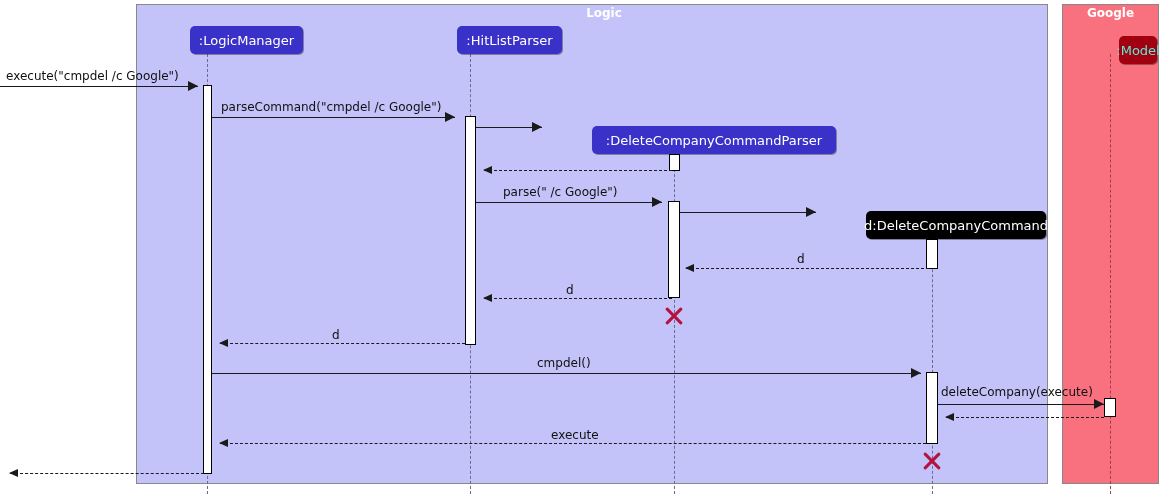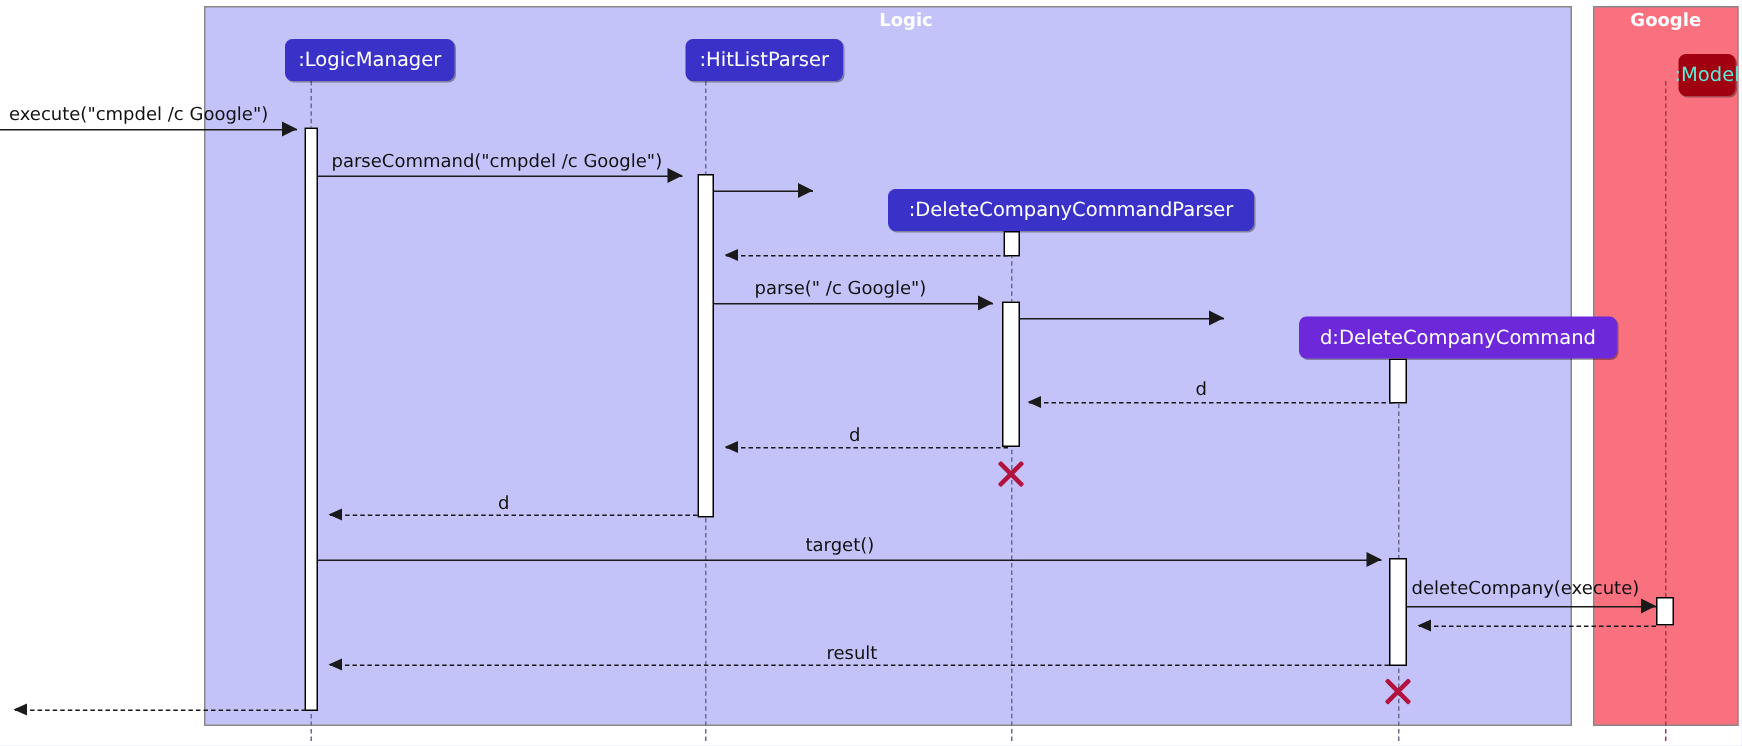--- a/index.html
+++ b/index.html
@@ -137,21 +137,21 @@
   </div>
 
   <div class="participant" id="p-delete-company-command-parser" style="left: 552px; top: 126px; width: 244px; height: 28px; background: rgb(58, 49, 200); color: rgb(255, 255, 255);">
     <span>:DeleteCompanyCommandParser</span>
   </div>
 
   <div class="participant" id="p-hit-list-parser" style="left: 417px; top: 26px; width: 105px; height: 28px; background: rgb(58, 49, 200); color: rgb(255, 255, 255);">
     <span>:HitListParser</span>
   </div>
 
-  <div class="participant" id="p-delete-company-command" style="left: 826px; top: 211px; width: 212px; height: 28px; background: #6d28d9; color: rgb(255, 255, 255);">
+  <div class="participant" id="p-delete-company-command" style="left: 826px; top: 211px; width: 180px; height: 28px; background: #000000; color: rgb(255, 255, 255);">
     <span>d:DeleteCompanyCommand</span>
   </div>
 
   <div class="participant" id="p-model" style="left: 1079px; top: 36px; width: 38px; height: 28px; background: rgb(160, 0, 16); color: #5eead4;">
     <span>:Model</span>
   </div>
 
   <div id="activations-layer">
       <div class="activation" style="left: 203px; top: 85px; width: 9px; height: 389px;"></div>
       <div class="activation" style="left: 465px; top: 116px; width: 11px; height: 229px;"></div>
@@ -182,29 +182,29 @@
       <div class="arrow-head arrow-left thin" style="left: 685px; top: 264px;"></div>
       <div class="msg-label" style="left: 797px; top: 252px;">d</div>
       <div class="msg-line dotted" style="left: 484px; top: 298px; width: 188px;"></div>
       <div class="arrow-head arrow-left thin" style="left: 483px; top: 294px;"></div>
       <div class="msg-label" style="left: 566px; top: 283px;">d</div>
       <div class="msg-line dotted" style="left: 220px; top: 343px; width: 245px;"></div>
       <div class="arrow-head arrow-left thin" style="left: 219px; top: 339px;"></div>
       <div class="msg-label" style="left: 332px; top: 328px;">d</div>
       <div class="msg-line" style="left: 212px; top: 373px; width: 709px;"></div>
       <div class="arrow-head arrow-right" style="left: 911px; top: 368px;"></div>
-      <div class="msg-label" style="left: 537px; top: 356px;">target()</div>
+      <div class="msg-label" style="left: 537px; top: 356px;">cmpdel()</div>
       <div class="msg-line" style="left: 938px; top: 404px; width: 166px;"></div>
       <div class="arrow-head arrow-right" style="left: 1094px; top: 399px;"></div>
       <div class="msg-label" style="left: 941px; top: 385px;">deleteCompany(execute)</div>
       <div class="msg-line dotted" style="left: 946px; top: 417px; width: 158px;"></div>
       <div class="arrow-head arrow-left thin" style="left: 945px; top: 413px;"></div>
       <div class="msg-line dotted" style="left: 220px; top: 443px; width: 706px;"></div>
       <div class="arrow-head arrow-left thin" style="left: 219px; top: 439px;"></div>
-      <div class="msg-label" style="left: 551px; top: 428px;">result</div>
+      <div class="msg-label" style="left: 551px; top: 428px;">execute</div>
       <div class="msg-line dotted" style="left: 10px; top: 473px; width: 194px;"></div>
       <div class="arrow-head arrow-left thin" style="left: 9px; top: 469px;"></div>
     </div>
 
   <div id="destroy-layer">
       <div class="destroy" style="left: 663px; top: 305px;"></div>
       <div class="destroy" style="left: 921px; top: 450px;"></div>
     </div>
 
 </div>

